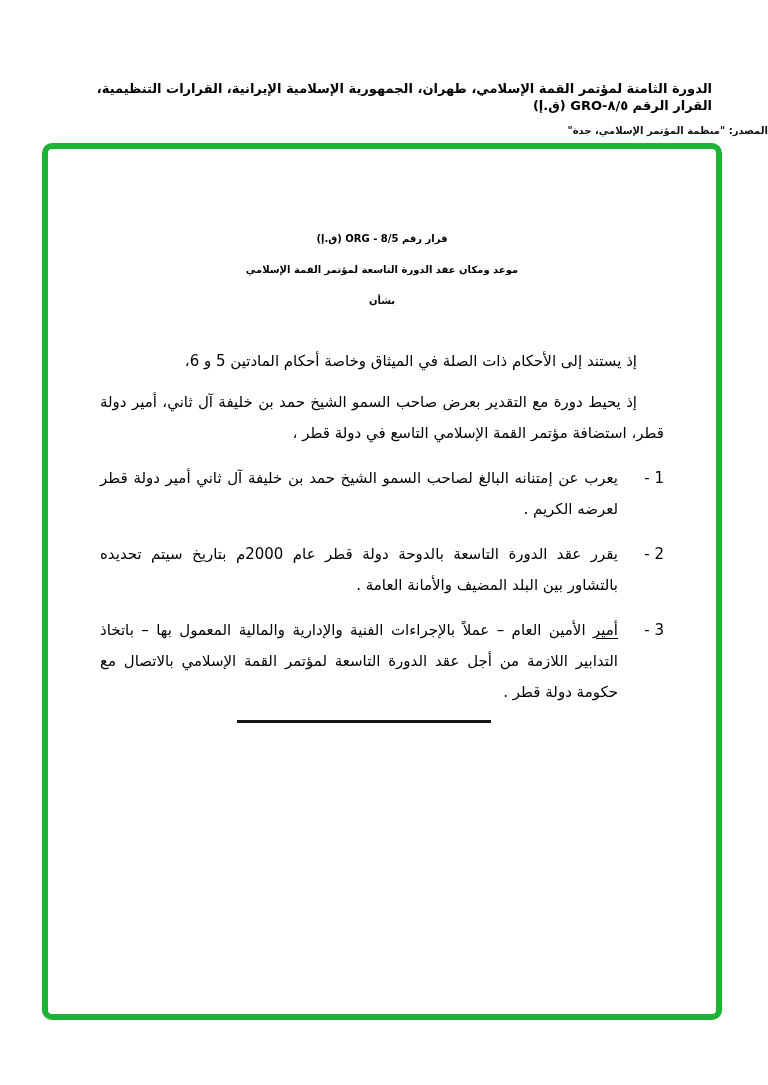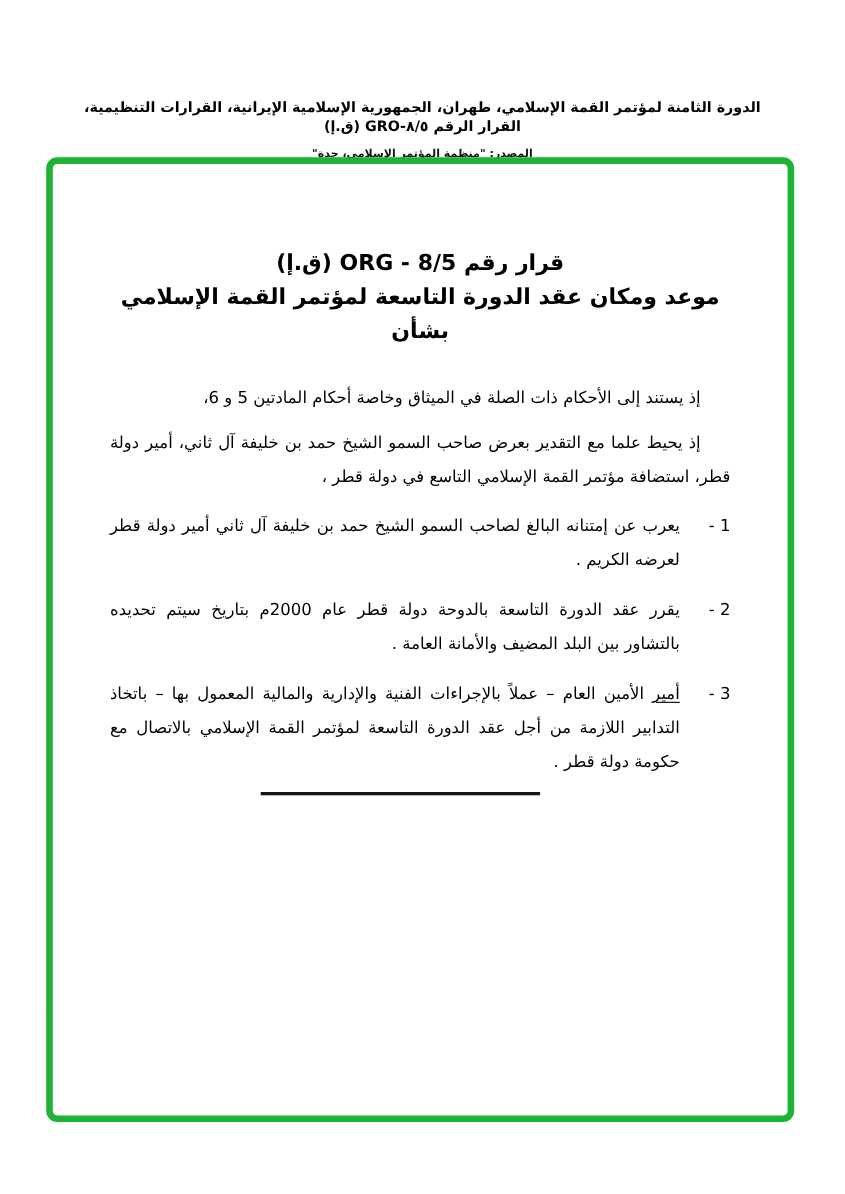--- a/index.html
+++ b/index.html
@@ -1,31 +1,31 @@
 <!DOCTYPE html>
 <html lang="ar"><head>
 <meta charset="utf-8">
 <style>
   html,body{margin:0;padding:0;}
   body{
     width:768px;height:1085px;background:#ffffff;color:#000;
     font-family:"DejaVu Sans",sans-serif;position:relative;overflow:hidden;
   }
-  .page-header{position:absolute;top:90px;left:0;width:100%;text-align:center;direction:rtl;}
+  .page-header{position:absolute;top:80px;left:0;width:100%;direction:rtl;}
   .hline1{font-size:13px;font-weight:bold;letter-spacing:0;line-height:17px;padding:0 56px;}
   .hline2{font-size:10px;font-weight:bold;margin-top:11px;color:#111;}
   .frame{
     position:absolute;left:42px;top:143px;width:668px;height:865px;
     border:6px solid #1db335;border-radius:10px;background:#fff;
   }
   .content{
     direction:rtl;padding:74px 52px 0 52px;font-size:15px;line-height:31px;
     text-align:justify;
   }
-  .doc-title{text-align:center;font-weight:bold;font-size:20px;line-height:31px;margin:0 0 30px 0;}
+  .doc-title{text-align:center;font-weight:bold;font-size:10px;line-height:31px;margin:0 0 30px 0;}
   .doc-title div{white-space:nowrap;}
   .para{margin:0 0 10px 0;text-indent:27px;}
   .lead{font-weight:normal;}
   .u{text-decoration:underline;text-underline-offset:3px;}
   .item{display:flex;margin:14px 0 0 0;}
   .item-num{flex:none;width:46px;text-align:right;font-weight:normal;}
   .item-body{flex:1;text-align:justify;}
   .divider{
     width:254px;height:3px;background:#161616;margin:12px auto 0 auto;
     transform:translateX(-18px);
@@ -45,21 +45,21 @@
     <div class="doc-title">
       <div>قرار رقم 8/5 - ORG (ق.إ)</div>
       <div>موعد ومكان عقد الدورة التاسعة لمؤتمر القمة الإسلامي</div>
       <div>بشأن</div>
     </div>
 
 
     <p class="para"><b class="lead">إذ يستند</b> <span>إلى الأحكام ذات الصلة في الميثاق وخاصة أحكام المادتين 5 و 6،</span></p>
 
 
-    <p class="para"><b class="lead">إذ يحيط علما مع التقدير</b> <span>بعرض صاحب السمو الشيخ حمد بن خليفة آل ثاني، أمير دولة قطر، استضافة مؤتمر القمة الإسلامي التاسع في دولة قطر ،</span></p>
+    <p class="para"><b class="lead">إذ يحيط دورة مع التقدير</b> <span>بعرض صاحب السمو الشيخ حمد بن خليفة آل ثاني، أمير دولة قطر، استضافة مؤتمر القمة الإسلامي التاسع في دولة قطر ،</span></p>
 
     <div class="item">
       <div class="item-num">1 -</div>
       <div class="item-body"><b class="lead">يعرب</b> <span>عن إمتنانه البالغ لصاحب السمو الشيخ حمد بن خليفة آل ثاني أمير دولة قطر لعرضه الكريم .</span></div>
     </div>
 
     <div class="item">
       <div class="item-num">2 -</div>
       <div class="item-body"><b class="lead">يقرر</b> <span>عقد الدورة التاسعة بالدوحة دولة قطر عام 2000م بتاريخ سيتم تحديده بالتشاور بين البلد المضيف والأمانة العامة .</span></div>
     </div>

